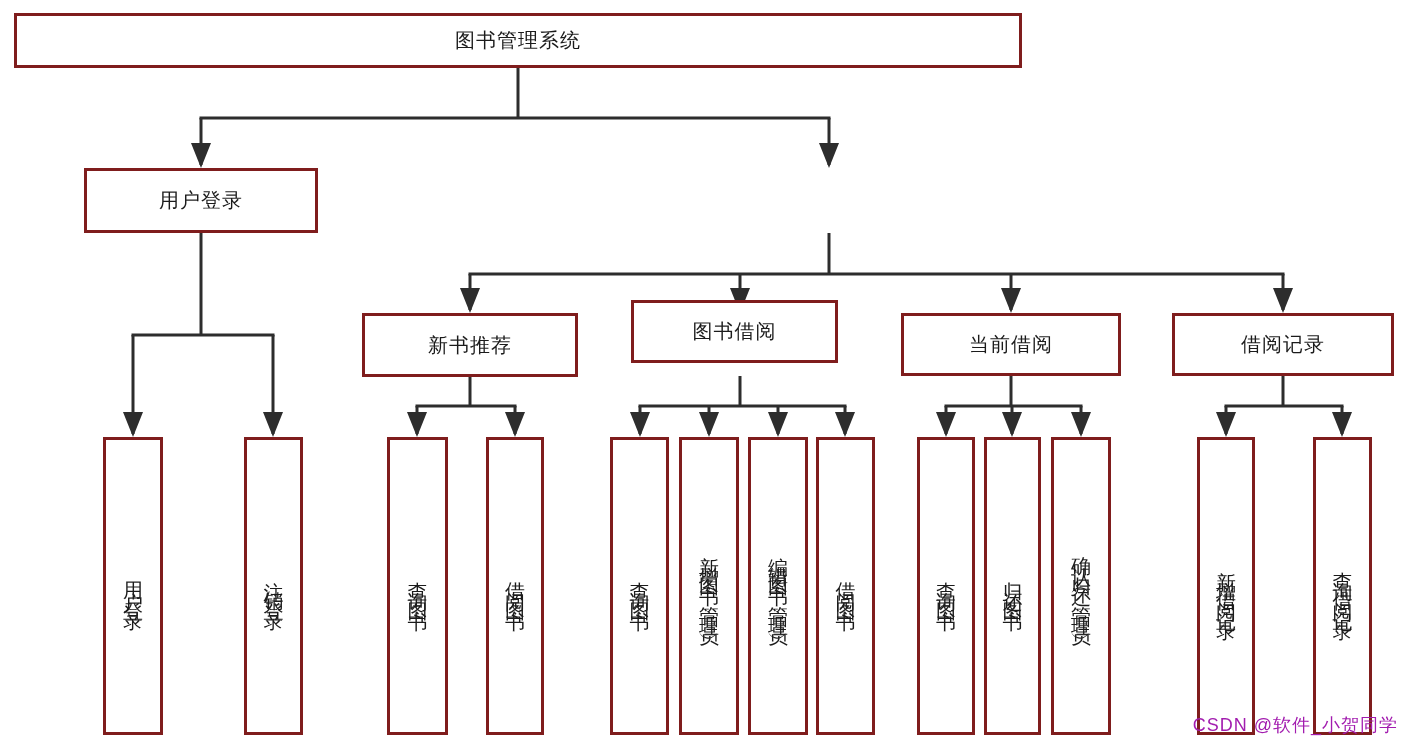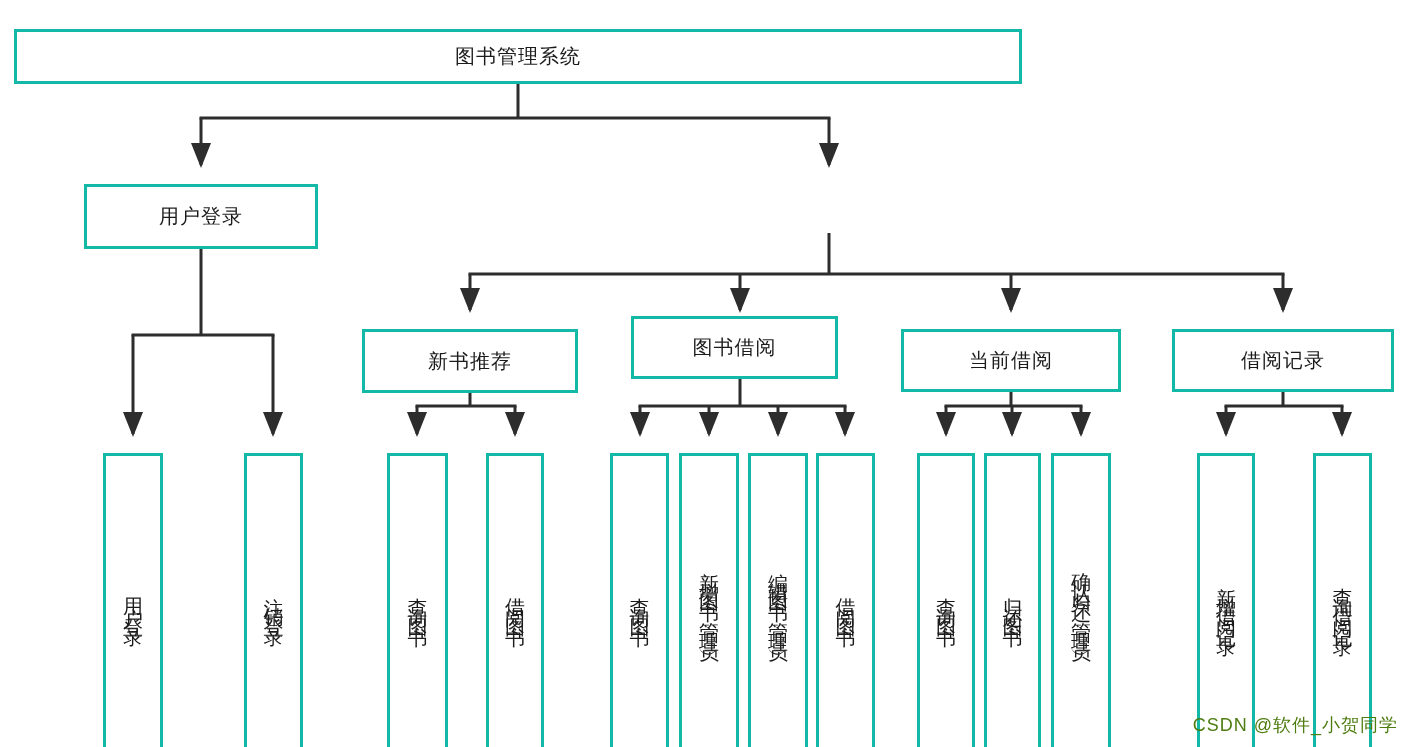--- a/index.html
+++ b/index.html
@@ -3,31 +3,31 @@
 <meta charset="utf-8">
 <style>
   html,body{margin:0;padding:0;background:#ffffff;}
   .stage{
     position:relative;width:1405px;height:747px;background:#ffffff;overflow:hidden;
     font-family:"Liberation Sans","DejaVu Sans",sans-serif;
   }
   .wires{position:absolute;left:0;top:0;pointer-events:none;}
   .node{
     position:absolute;box-sizing:border-box;background:#ffffff;
-    border:3px solid #14b8a6;color:#1b1b1b;
-    display:flex;align-items:center;justify-content:center;margin-top:16px;
+    border:3px solid #7f1d1d;color:#1b1b1b;
+    display:flex;align-items:center;justify-content:center;
   }
   .node.h .label{font-size:20px;letter-spacing:1px;white-space:nowrap;}
   .node.v .label{
     writing-mode:vertical-rl;text-orientation:mixed;
     font-size:20px;letter-spacing:10px;line-height:1.05;white-space:nowrap;
   }
   .watermark{
     position:absolute;right:7px;top:713px;z-index:5;
-    font-size:18px;letter-spacing:1px;color:#4d7c0f;white-space:nowrap;
+    font-size:18px;letter-spacing:1px;color:#a21caf;white-space:nowrap;
   }
 </style>
 </head>
 <body>
 
 <div class="stage">
 
   <svg class="wires" width="1405" height="747" viewBox="0 0 1405 747">
     <g stroke="#2d2d2d" stroke-width="3" fill="#2d2d2d">
 

